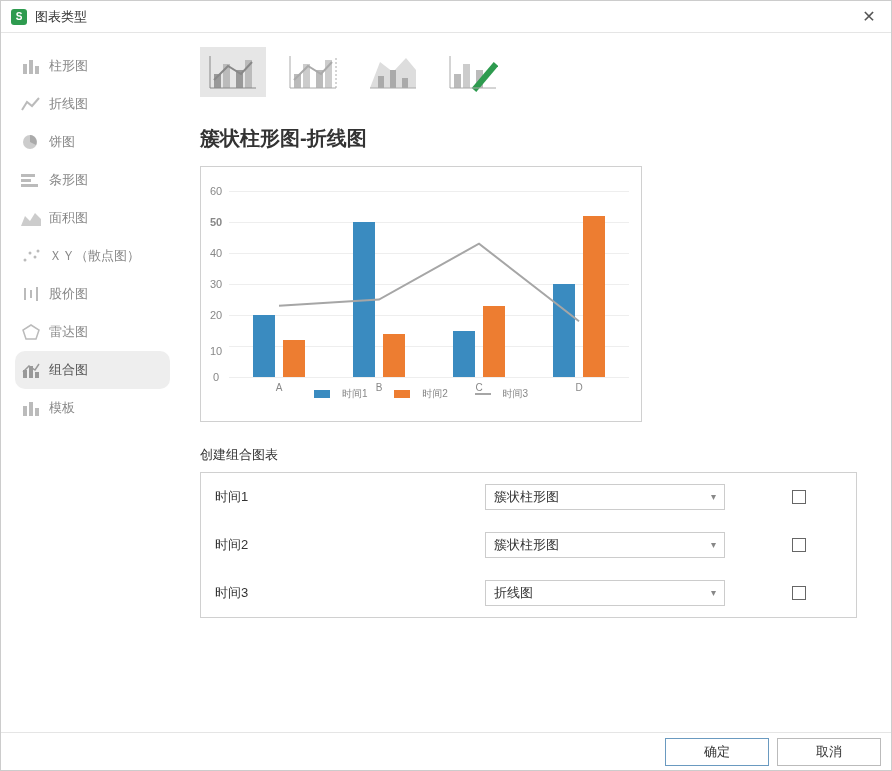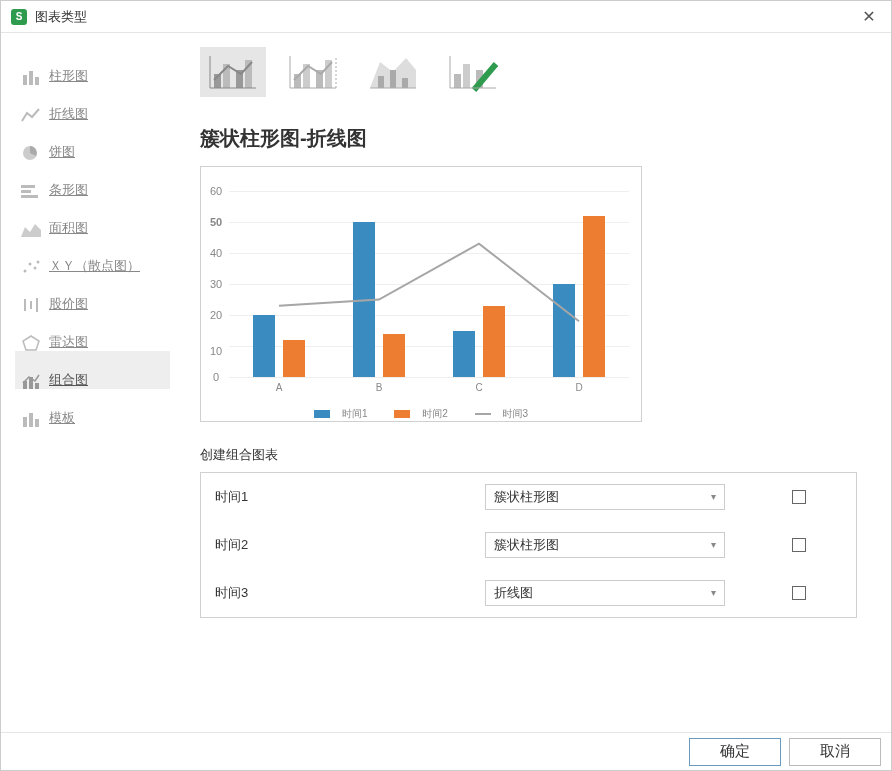--- a/index.html
+++ b/index.html
@@ -3,58 +3,58 @@
 <meta charset="utf-8">
 <style>
 * { box-sizing: border-box; margin: 0; padding: 0; }
 body { font-family: "Microsoft YaHei", sans-serif; font-size: 12px; color: #333; background: #fff; width: 892px; height: 771px; overflow: hidden; border: 1px solid #ccc; }
 .titlebar { height: 32px; display: flex; align-items: center; padding: 0 10px; border-bottom: 1px solid #e5e5e5; }
 .titlebar .app-icon { width: 16px; height: 16px; background: #2e9b4f; border-radius: 3px; color: #fff; font-size: 10px; display: flex; align-items: center; justify-content: center; font-weight: bold; margin-right: 8px; }
 .titlebar .title { font-size: 13px; }
 .titlebar .close { margin-left: auto; font-size: 16px; cursor: pointer; width: 24px; text-align: center; color: #555; }
 .body { display: flex; height: 700px; padding: 14px; }
 .sidebar { width: 155px; }
-.sidebar .item { display: flex; align-items: flex-end; height: 38px; padding: 0 6px; cursor: pointer; color: #888; font-size: 13px; text-decoration: underline; }
-.sidebar .item.active { background: #eee; color: #555; }
+.sidebar .item { display: flex; align-items: center; height: 38px; padding: 0 6px; cursor: pointer; color: #888; font-size: 13px; }
+.sidebar .item.active { background: #eee; color: #555; border-radius: 10px; }
 .sidebar .item .ic { width: 20px; height: 16px; margin-right: 8px; display: flex; align-items: center; justify-content: center; }
 .content { flex: 1; padding: 0 20px 0 30px; display: flex; flex-direction: column; }
 .thumbs { display: flex; gap: 14px; margin-bottom: 28px; }
 .thumb { width: 66px; height: 50px; border: 2px solid transparent; display: flex; align-items: center; justify-content: center; cursor: pointer; }
 .thumb.selected { background: #e6e6e6; }
 .thumb svg { width: 50px; height: 40px; }
 .heading { font-size: 20px; font-weight: bold; margin-bottom: 14px; color: #333; }
 .chart-box { border: 1px solid #d0d0d0; width: 442px; height: 256px; position: relative; background: #fff; }
 .chart-title { text-align: center; font-size: 12px; color: #666; margin-top: 6px; }
 .plot { position: absolute; left: 28px; top: 24px; width: 400px; height: 186px; }
 .grid-line { position: absolute; left: 0; right: 0; border-top: 1px solid #eee; }
 .y-tick { position: absolute; left: -22px; font-size: 11px; color: #888; width: 18px; text-align: center; transform: translateY(-50%); }
 .x-tick { position: absolute; bottom: -16px; font-size: 10px; color: #888; transform: translateX(-50%); }
 .bar { position: absolute; bottom: 0; width: 22px; }
 .bar.blue { background: #3a8bc0; }
 .bar.orange { background: #ed7d31; }
 .line-path { position: absolute; top: 0; left: 0; width: 100%; height: 100%; pointer-events: none; }
-.legend { text-align: center; font-size: 10px; color: #888; margin-top: 20px; position: absolute; bottom: 0; left: 0; right: 0; }
+.legend { text-align: center; font-size: 10px; color: #888; margin-top: 20px; position: absolute; bottom: 20px; left: 0; right: 0; }
 .legend span { margin: 0 6px; }
 .leg-sw { display: inline-block; width: 16px; height: 8px; vertical-align: middle; margin-right: 2px; }
 .leg-sw.blue { background: #3a8bc0; }
 .leg-sw.orange { background: #ed7d31; }
 .leg-sw.line { border-top: 2px solid #a6a6a6; height: 0; }
 .sub-label { margin-top: 24px; font-size: 13px; color: #333; }
 .combo-table { border: 1px solid #d0d0d0; margin-top: 8px; width: 100%; }
 .combo-head { display: flex; border-bottom: 1px solid #d0d0d0; height: 36px; align-items: center; font-size: 13px; }
 .combo-row { display: flex; height: 48px; align-items: center; padding: 0 4px; font-size: 13px; border-bottom: 1px solid transparent; }
 .col-name { width: 260px; padding-left: 10px; text-align: left; }
 .combo-head .col-name { text-align: center; }
 .col-type { width: 280px; display: flex; justify-content: center; }
 .col-axis { flex: 1; display: flex; justify-content: center; }
 .select { width: 240px; height: 26px; border: 1px solid #ccc; display: flex; align-items: center; padding: 0 8px; justify-content: space-between; cursor: pointer; font-size: 13px; }
 .select .caret { color: #888; font-size: 10px; }
 .checkbox { width: 14px; height: 14px; border: 1px solid #666; cursor: pointer; }
 .footer { position: absolute; bottom: 0; right: 0; left: 0; height: 38px; border-top: 1px solid #e5e5e5; display: flex; justify-content: flex-end; align-items: center; padding-right: 10px; gap: 8px; background: #fff; }
-.btn { width: 92px; height: 28px; border: 1px solid #bbb; display: flex; align-items: center; justify-content: center; cursor: pointer; font-size: 15px; text-align: center; }
+.btn { width: 104px; height: 28px; border: 1px solid #bbb; display: flex; align-items: center; justify-content: center; cursor: pointer; font-size: 13px; text-align: center; }
 .btn.primary { border: 1px solid #6a9ac0; }
 .container { position: relative; height: 100%; }
 </style>
 </head>
 <body>
 <div class="container">
 
 <div class="titlebar">
   <div class="app-icon">S</div>
   <div class="title">图表类型</div>

